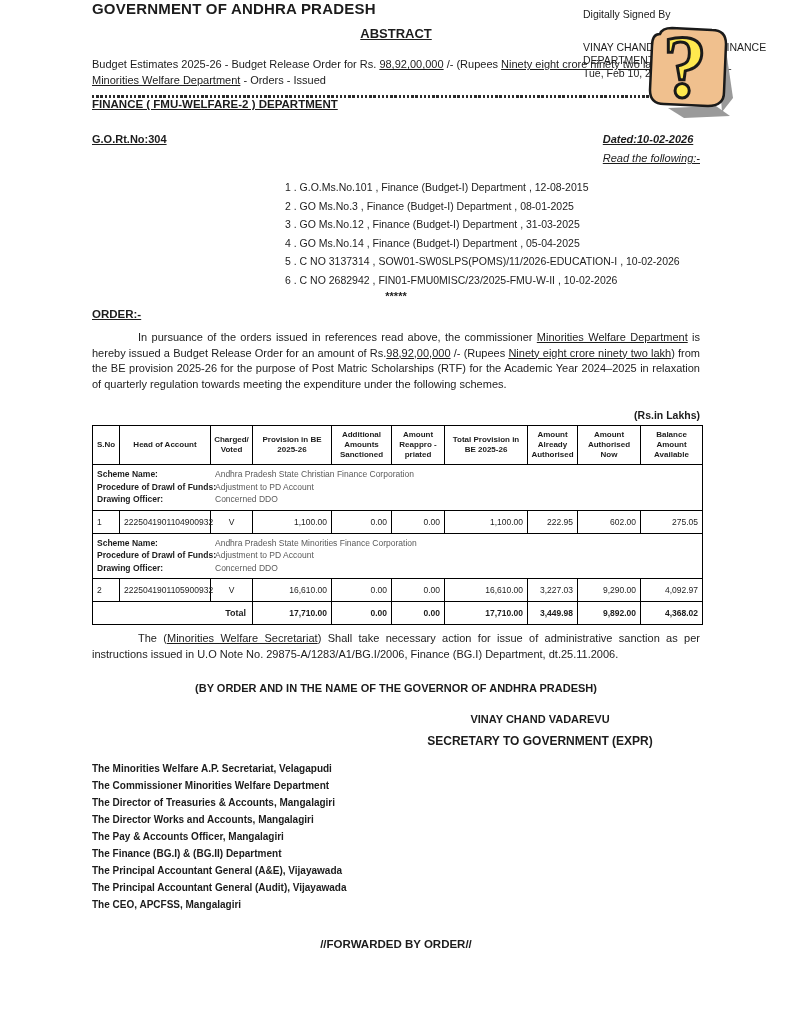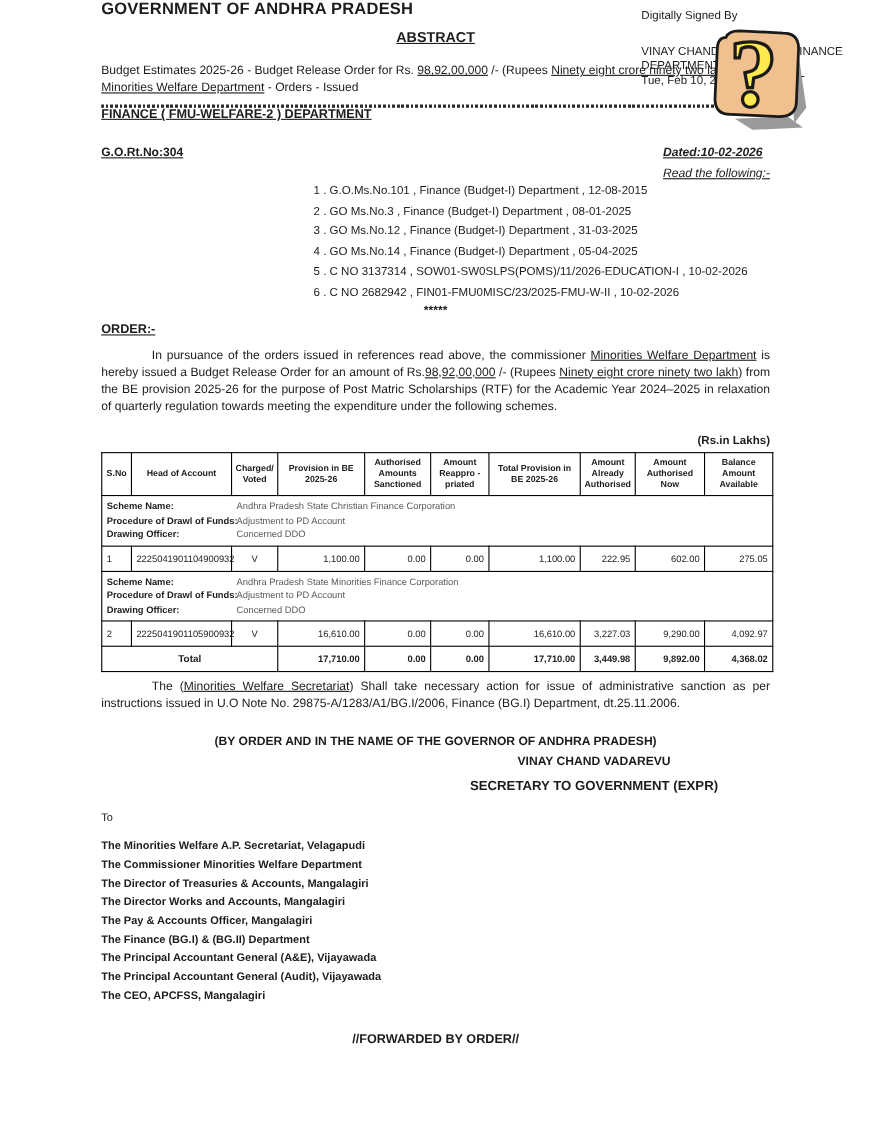--- a/index.html
+++ b/index.html
@@ -29,21 +29,21 @@
 
   .dept-heading { text-align: left; font-size: 11.5px; font-weight: bold; }
   .dept-heading span { text-decoration: underline; }
 
   .go-row { margin-top: 23px; display: flex; justify-content: space-between; align-items: flex-start; }
   .go-no { font-size: 11px; font-weight: bold; text-decoration: underline; }
   .dated-col { text-align: left; font-style: italic; }
   .dated { font-size: 11px; font-weight: bold; text-decoration: underline; }
   .read-following { margin-top: 7px; font-size: 11px; text-decoration: underline; }
 
-  .refs { padding-left: 193px; font-size: 10.5px; }
+  .refs { margin-top: 14px; padding-left: 193px; font-size: 10.5px; }
   .ref-line { line-height: 18.5px; }
 
   .stars { text-align: center; font-size: 11px; font-weight: bold; margin-top: 1px; }
 
   .order-label { margin-top: 6px; font-size: 11.5px; font-weight: bold; text-decoration: underline; }
 
   .order-para { margin-top: 10px; font-size: 11px; line-height: 15.5px; text-align: justify; text-indent: 46px; }
 
   .rs-lakhs { margin-top: 17px; text-align: right; font-size: 10.5px; font-weight: bold; margin-bottom: 4px; }
 
@@ -51,27 +51,27 @@
   table.bro th, table.bro td { border: 1px solid #000; vertical-align: middle; }
   table.bro th { font-size: 8px; font-weight: bold; padding: 4px 2px; text-align: center; line-height: 10px; }
   td.scheme-cell { padding: 3px 4px 4px 4px; }
   .scheme-line { line-height: 12.5px; font-size: 8.5px; white-space: nowrap; }
   .scheme-line .lbl { display: inline-block; width: 118px; font-weight: bold; }
   .scheme-line .val { color: #5a5a5a; }
   td.num { font-size: 8.5px; text-align: right; padding: 6px 4px; }
   td.ctr { font-size: 8.5px; text-align: center; padding: 6px 2px; }
   td.lft { font-size: 8.5px; text-align: left; padding: 6px 4px; }
   tr.total-row td { font-weight: bold; }
-  td.total-label { font-size: 9px; text-align: center; padding: 6px 6px; font-weight: bold; }
+  td.total-label { font-size: 9px; text-align: right; padding: 6px 6px; font-weight: bold; }
 
   .closing-para { margin-top: 6px; font-size: 11px; line-height: 15.5px; text-align: justify; text-indent: 46px; }
 
   .by-order { margin-top: 20px; text-align: center; font-size: 11px; font-weight: bold; }
 
-  .signatory { margin-top: 6px; margin-left: auto; width: 320px; text-align: center; }
+  .signatory { margin-top: 19px; margin-left: auto; width: 320px; text-align: center; }
   .signatory .name { font-size: 11px; font-weight: bold; }
   .signatory .desig { margin-top: 9px; font-size: 12px; font-weight: bold; }
 
   .to-label { margin-top: 17px; font-size: 10px; }
   .addressees { margin-top: 12px; }
   .addressee { font-size: 10px; font-weight: bold; line-height: 17px; }
 
   .forwarded { margin-top: 25px; text-align: center; font-size: 11.5px; font-weight: bold; }
 </style>
 </head>
@@ -137,21 +137,21 @@
         <col style="width:50px">
       <col style="width:63px">
         <col style="width:62px">
     </colgroup>
     <tbody>
         <tr>
       <th>S.No</th>
       <th>Head of Account</th>
       <th>Charged/ Voted</th>
       <th>Provision in BE 2025-26</th>
-      <th>Authorised Amounts Sanctioned</th>
+      <th>Additional Amounts Sanctioned</th>
       <th>Amount Reappro -priated</th>
       <th>Total Provision in BE 2025-26</th>
       <th>Amount Already Authorised</th>
       <th>Amount Authorised Now</th>
       <th>Balance Amount Available</th>
     </tr>
 
     <tr>
       <td class="scheme-cell" colspan="10">
         <div class="scheme-line"><span class="lbl">Scheme Name:</span><span class="val">Andhra Pradesh State Christian Finance Corporation</span></div>
@@ -207,21 +207,20 @@
 
   <p class="closing-para"><span>The (</span><span class="u">Minorities Welfare Secretariat</span><span>) Shall take necessary action for issue of administrative sanction as per instructions issued in U.O Note No. 29875-A/1283/A1/BG.I/2006, Finance (BG.I) Department, dt.25.11.2006.</span></p>
 
   <div class="by-order">(BY ORDER AND IN THE NAME OF THE GOVERNOR OF ANDHRA PRADESH)</div>
 
   <div class="signatory">
     <div class="name">VINAY CHAND VADAREVU</div>
     <div class="desig">SECRETARY TO GOVERNMENT (EXPR)</div>
   </div>
 
-  <div class="to-label">To</div>
 
   <div class="addressees">
     <div class="addressee">The Minorities Welfare A.P. Secretariat, Velagapudi</div>
     <div class="addressee">The Commissioner Minorities Welfare Department</div>
     <div class="addressee">The Director of Treasuries &amp; Accounts, Mangalagiri</div>
     <div class="addressee">The Director Works and Accounts, Mangalagiri</div>
     <div class="addressee">The Pay &amp; Accounts Officer, Mangalagiri</div>
     <div class="addressee">The Finance (BG.I) &amp; (BG.II) Department</div>
     <div class="addressee">The Principal Accountant General (A&amp;E), Vijayawada</div>
     <div class="addressee">The Principal Accountant General (Audit), Vijayawada</div>

